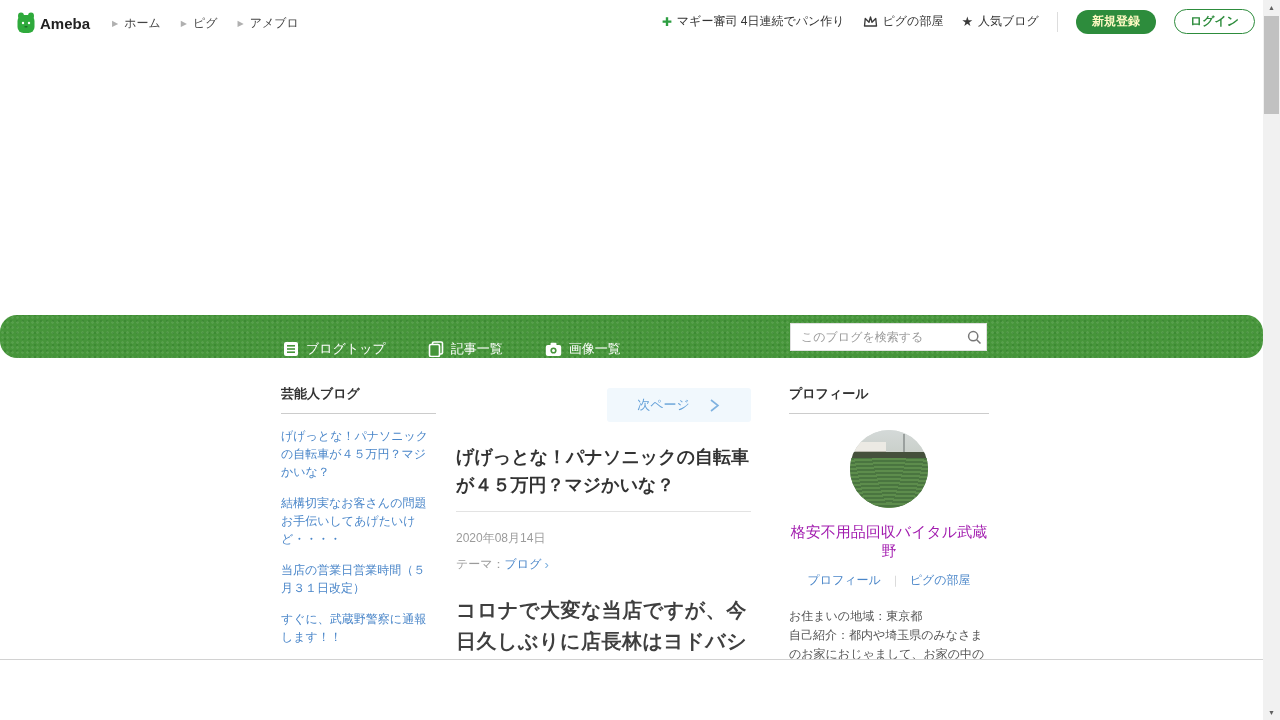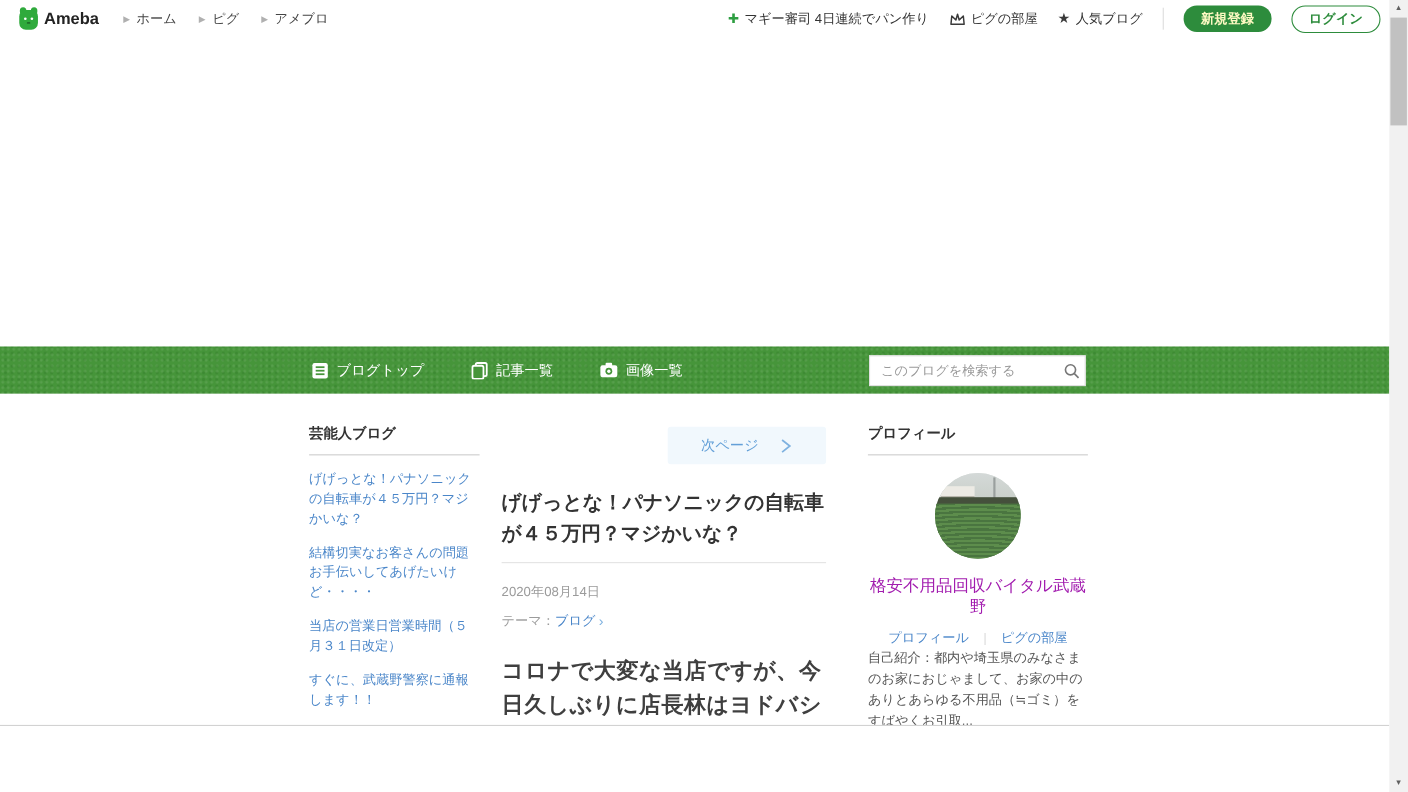--- a/index.html
+++ b/index.html
@@ -2,21 +2,21 @@
 <html><head>
 <meta charset="utf-8">
 <style>
   * { margin:0; padding:0; box-sizing:border-box; }
   html,body { width:1280px; height:720px; overflow:hidden; background:#fff;
     font-family:"Liberation Sans","DejaVu Sans",sans-serif; }
   .page { position:relative; width:1263px; height:720px; background:#fff; }
 
   
   .topbar { position:absolute; top:0; left:0; width:1263px; height:34px;
-    background:#fff; display:flex; align-items:center; justify-content:space-between;
+    background:#fff; display:flex; align-items:flex-end; justify-content:space-between;
     padding:0 8px 0 16px; }
   .topbar-left { display:flex; align-items:center; }
   .logo { display:flex; align-items:center; gap:4px; text-decoration:none; cursor:pointer; }
   .logo-text { font-size:15px; font-weight:bold; color:#222; letter-spacing:0; }
   .breadcrumbs { display:flex; align-items:center; margin-left:22px; gap:20px; }
   .bc-item { display:flex; align-items:center; gap:6px; text-decoration:none; cursor:pointer; }
   .bc-arrow { font-size:8px; color:#b0b0b0; }
   .bc-label { font-size:12px; color:#444; }
   .topbar-right { display:flex; align-items:center; gap:18px; }
   .tb-link { display:flex; align-items:center; gap:5px; text-decoration:none; cursor:pointer; }
@@ -57,21 +57,21 @@
     color:#fff; text-shadow:0 1px 2px rgba(0,60,120,.25); }
   .hero-desc { position:absolute; left:343px; top:101px; width:560px; font-size:12px;
     line-height:17px; color:#fff; text-shadow:0 1px 1px rgba(0,60,120,.2); }
 
   
   .greennav { position:absolute; top:315px; left:0; width:1263px; height:43px;
     background:#46953a;
     background-image:radial-gradient(rgba(255,255,255,.09) 1px, transparent 1.6px),
                      radial-gradient(rgba(0,60,0,.12) 1px, transparent 1.6px);
     background-size:5px 5px, 6px 6px; background-position:0 0, 2px 3px;
-    display:flex; align-items:center; }
+    display:flex; align-items:flex-end;border-radius:17px; }
   .gn-items { display:flex; align-items:center; margin-left:283px; }
   .gn-item { display:flex; align-items:center; gap:7px; text-decoration:none;
     cursor:pointer; margin-right:42px; }
   .gn-label { font-size:13px; color:#fff; }
   .searchbox { position:absolute; left:790px; top:8px; width:197px; height:28px;
     background:#fff; border:1px solid #e0e0e0; display:flex; align-items:center; }
   .searchbox input { flex:1; border:none; outline:none; font-size:12px; color:#333;
     padding:0 6px 0 10px; background:transparent; font-family:inherit; }
   .searchbox input::placeholder { color:#9a9a9a; }
   .search-btn { width:28px; height:26px; display:flex; align-items:center;
@@ -275,20 +275,21 @@
         <div class="av-tower"></div>
         <div class="av-hedge"></div>
         <div class="av-field"></div>
       </div>
       <a class="profile-name">格安不用品回収バイタル武蔵野</a>
       <div class="profile-links">
         <a>プロフィール</a>
         <span class="plink-sep">｜</span>
         <a>ピグの部屋</a>
       </div>
+      <p class="profile-region">お住まいの地域：東京都</p>
       <p class="profile-intro">自己紹介：都内や埼玉県のみなさまのお家におじゃまして、お家の中のありとあらゆる不用品（≒ゴミ）をすばやくお引取...</p>
       <a class="profile-more">続きを見る ＞</a>
 
     </aside>
 
   </main>
 
   <div class="bottombar"></div>
 </div>
 

